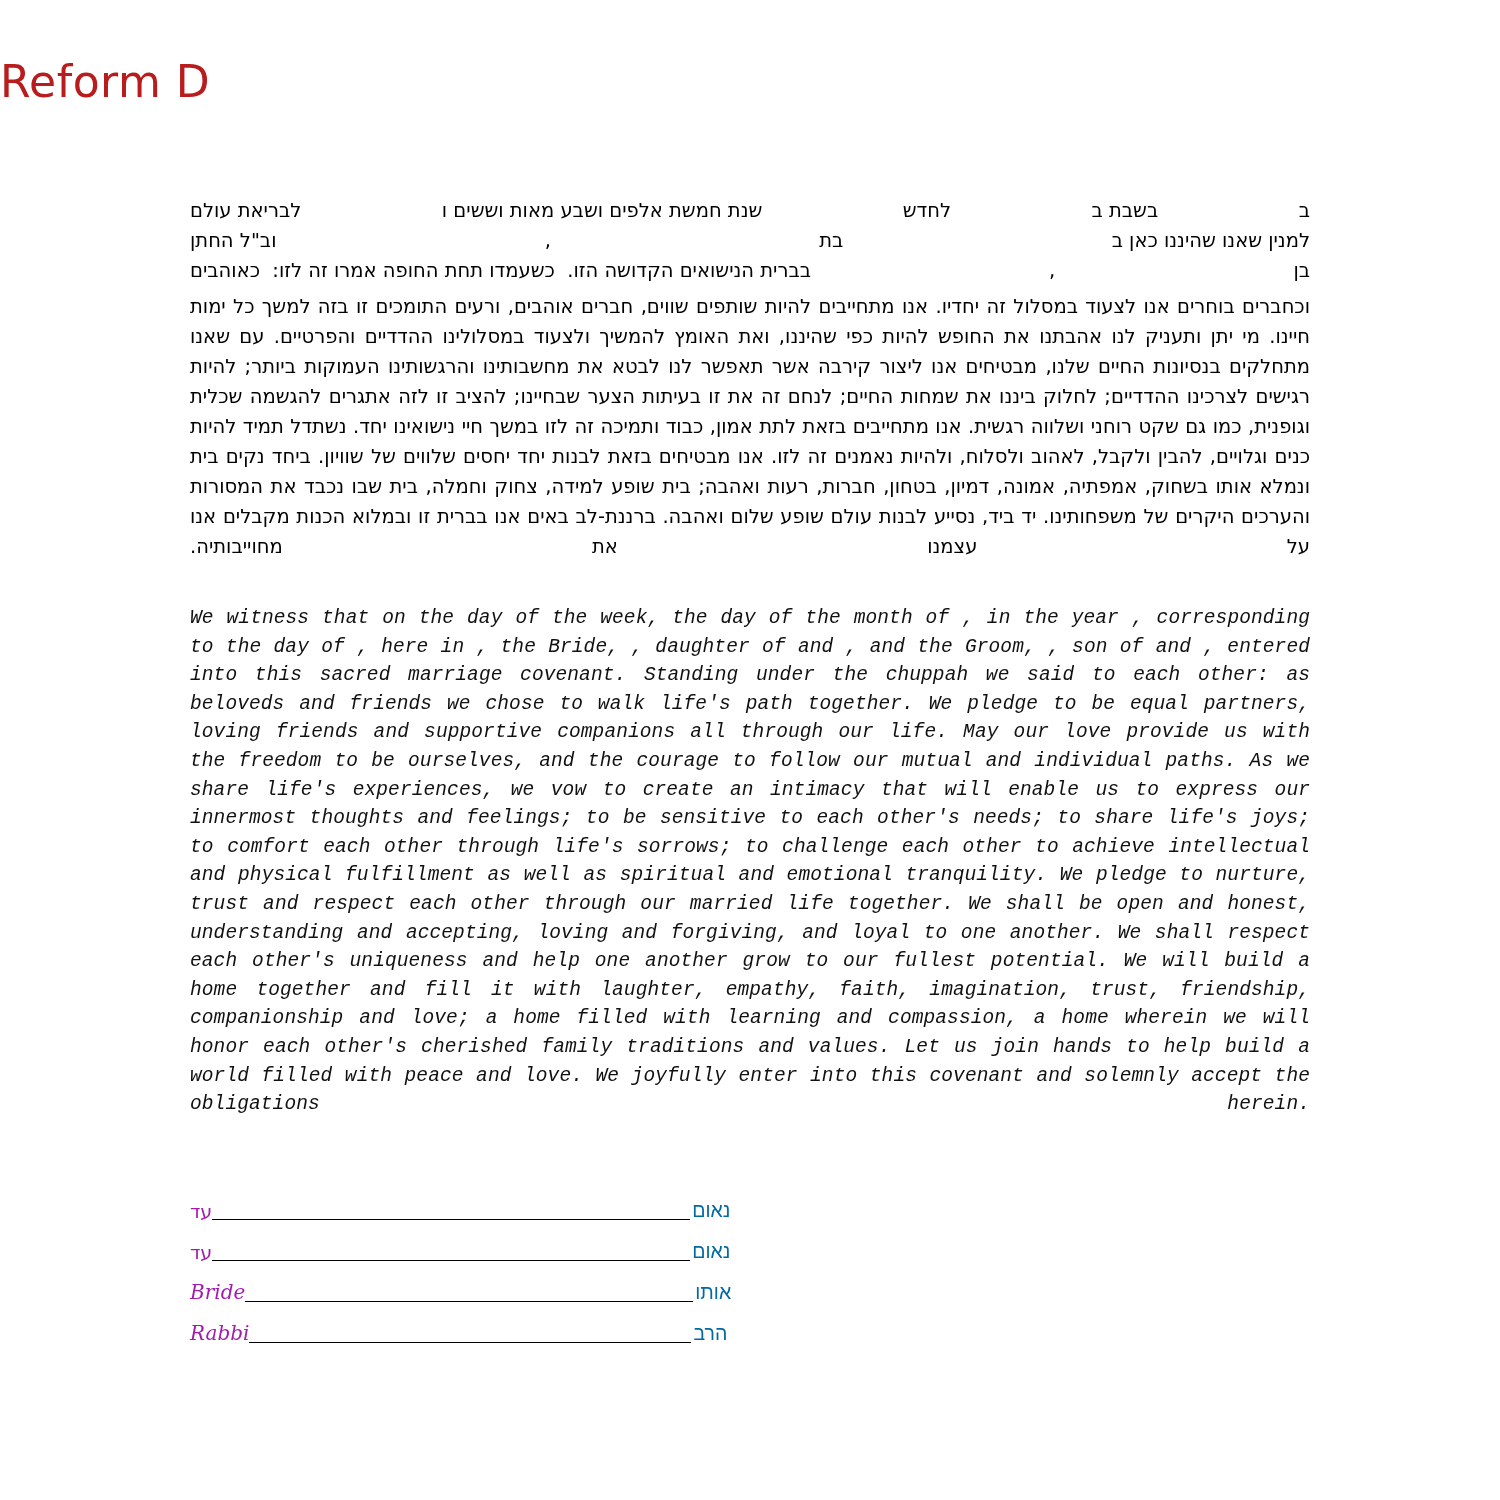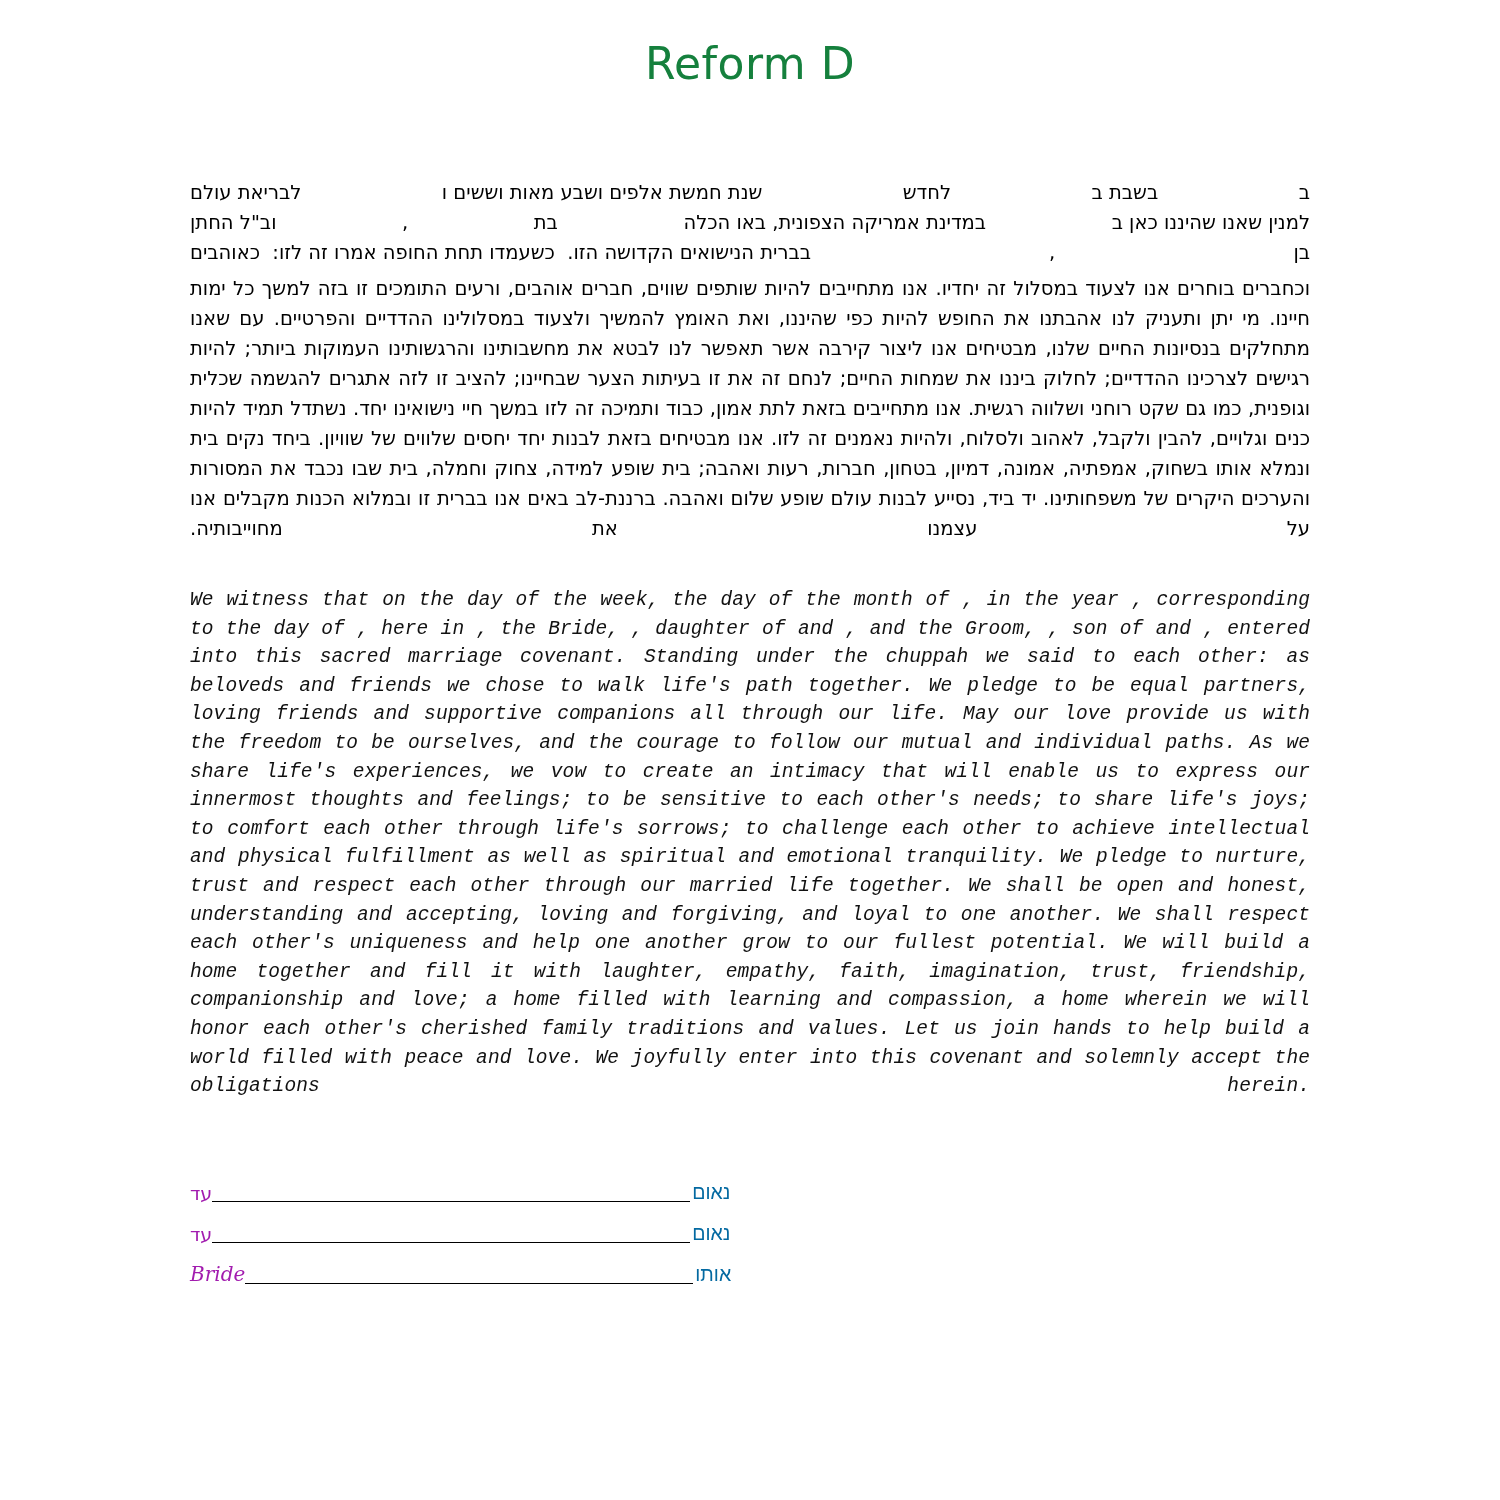--- a/index.html
+++ b/index.html
@@ -14,27 +14,26 @@
     color: #000000;
     overflow: hidden;
   }
   .page {
     position: relative;
     width: 1500px;
     height: 1500px;
     box-sizing: border-box;
   }
   .doc-title {
-    text-align: center;
     font-family: "DejaVu Sans", sans-serif;
     font-size: 44px;
     font-weight: 400;
     letter-spacing: 0.5px;
-    margin: 38px 0 0 0;
-    color: #15803d;
+    margin: 56px 0 0 0;
+    color: #b91c1c;
   }
   .content {
     position: absolute;
     left: 190px;
     right: 190px;
     top: 140px;
   }
   .hebrew-block {
     direction: rtl;
     text-align: justify;
@@ -119,21 +118,20 @@
       <div class="hebrew-line">
         <span>ב</span>
         <span>בשבת ב</span>
         <span>לחדש</span>
         <span>שנת חמשת אלפים ושבע מאות וששים ו</span>
         <span>לבריאת עולם</span>
       </div>
 
       <div class="hebrew-line">
         <span>למנין שאנו שהיננו כאן ב</span>
-        <span>במדינת אמריקה הצפונית, באו הכלה</span>
         <span>בת</span>
         <span>,</span>
         <span>וב"ל החתן</span>
       </div>
 
       <div class="hebrew-line">
         <span>בן</span>
         <span>,</span>
         <span>בברית הנישואים הקדושה הזו.  כשעמדו תחת החופה אמרו זה לזו:  כאוהבים</span>
       </div>
@@ -157,17 +155,22 @@
         <span class="sig-right">נאום</span>
       </div>
 
 
       <div class="sig-row">
         <span class="sig-left">Bride</span>
         <span class="sig-line" style="width:448px"></span>
         <span class="sig-right">אותו</span>
       </div>
 
+      <div class="sig-row">
+        <span class="sig-left">Rabbi</span>
+        <span class="sig-line" style="width:442px"></span>
+        <span class="sig-right">הרב</span>
+      </div>
 
     </div>
 
   </div>
 </div>
 
 </body></html>

